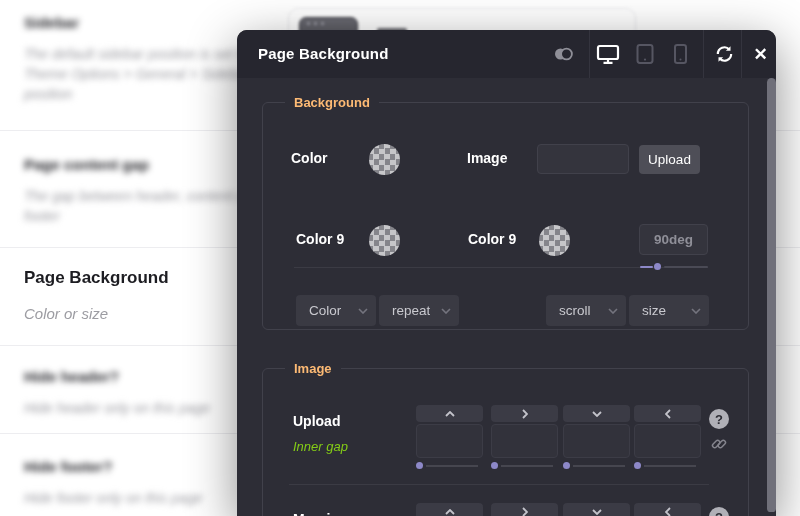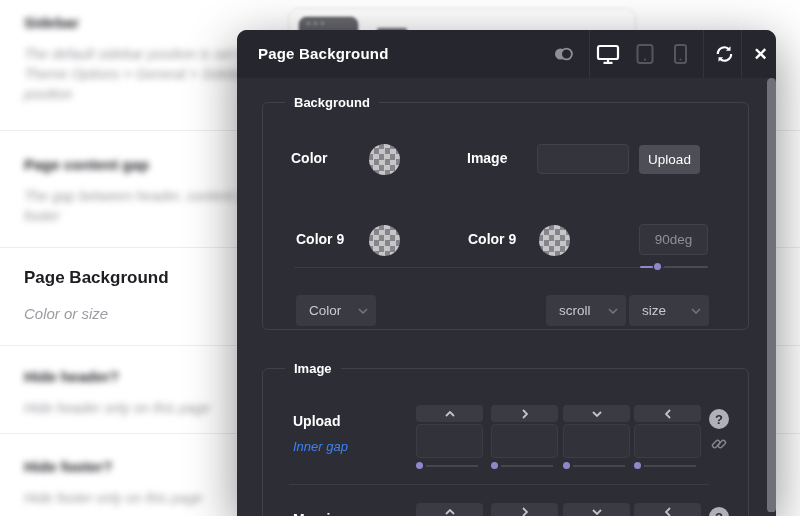--- a/index.html
+++ b/index.html
@@ -34,48 +34,48 @@
   .hicon { position:absolute; top:0; height:48px; display:flex; align-items:center; justify-content:center;
            cursor:pointer; }
   .hsep { position:absolute; top:0; width:1px; height:48px; background:#34343e; }
   .close-x { font-size:17px; font-weight:700; color:#fff; }
 
   .scrollbar { position:absolute; right:0; top:48px; width:9px; height:438px; }
   .scroll-thumb { position:absolute; left:0; top:0; width:9px; height:434px; background:#70707a;
                   border-radius:5px 5px 4px 4px; }
 
   fieldset { position:absolute; border:1px solid #41414b; border-radius:6px; }
-  legend { margin-left:22px; padding:0 9px; color:#ffffff; font-size:13px; font-weight:700; }
+  legend { margin-left:22px; padding:0 9px; color:#fdba74; font-size:13px; font-weight:700; }
   .fs-bg { left:25px; top:65px; width:487px; height:235px; }
   .fs-sp { left:25px; top:331px; width:487px; height:220px; }
 
   .flabel { position:absolute; font-size:14px; font-weight:700; color:#ffffff; }
   .checker { position:absolute; width:31px; height:31px; border-radius:50%; cursor:pointer;
              background-image:conic-gradient(#c6c6c9 0 25%, #85858b 0 50%, #c6c6c9 0 75%, #85858b 0);
              background-size:11px 11px; background-position:center; }
   .text-input { position:absolute; background:#34343d; border:1px solid #41414b; border-radius:4px;
                 color:#8f8f98; font-size:13.5px; padding:0 9px; outline:none;
                 font-family:"Liberation Sans", sans-serif; }
   .upload-btn { position:absolute; background:#4e4e57; border:none; border-radius:4px; color:#fff;
                 font-size:13.5px; font-weight:400; cursor:pointer;
                 font-family:"Liberation Sans", sans-serif; }
-  .angle-inp { text-align:center; }
+  .angle-inp { text-align:center;font-weight:bold; }
 
   .row-divider { position:absolute; height:1px; background:#3b3b44; }
   .slider-fill { position:absolute; height:2px; background:#8d88c8; border-radius:1px; }
   .slider-dot { position:absolute; width:7px; height:7px; border-radius:50%; background:#8d88c8; cursor:pointer; }
   .slider-track { position:absolute; height:2px; background:#4a4a55; border-radius:1px; }
 
   .dd { position:absolute; top:185px; width:80px; height:31px; background:#3a3a43; border-radius:4px;
         display:flex; align-items:center; cursor:pointer; overflow:hidden; }
   .dd span { padding-left:13px; font-size:13.5px; color:#c9c9cf; white-space:nowrap; overflow:hidden;
              max-width:52px; }
   .dd svg { position:absolute; right:8px; }
 
-  .hint { position:absolute; font-size:13px; font-style:italic; color:#3b82f6; }
+  .hint { position:absolute; font-size:13px; font-style:italic; color:#84cc16; }
   .step-col { position:absolute; width:67px; }
   .step-btn { position:absolute; left:0; top:0; width:67px; height:17px; background:#3b3b45;
               border:none; border-radius:4px; cursor:pointer; display:flex; align-items:center;
               justify-content:center; }
   .step-inp { position:absolute; left:0; top:19px; width:67px; height:34px; background:#32323b;
               border:1px solid #3c3c46; border-radius:4px; color:#c9c9cf; font-size:13px;
               text-align:center; outline:none; font-family:"Liberation Sans", sans-serif; }
   .step-dot { position:absolute; left:0; top:57px; width:7px; height:7px; border-radius:50%;
               background:#8d88c8; cursor:pointer; }
   .step-line { position:absolute; left:10px; top:60px; width:52px; height:1.5px; background:#46464f; }
@@ -200,20 +200,26 @@
       <div class="slider-fill" style="left:377px;top:156px;width:13px"></div>
       <div class="slider-dot" style="left:391px;top:153px"></div>
       <div class="slider-track" style="left:401px;top:156px;width:44px"></div>
 
       <div class="dd" style="left:33px">
         <span>Color</span>
         <svg width="10" height="6" viewBox="0 0 10 6">
             <path d="M1 1l4 4 4-4" stroke="#74747e" stroke-width="1.6" fill="none"></path>
           </svg>
       </div>
+      <div class="dd" style="left:116px">
+        <span>repeat</span>
+        <svg width="10" height="6" viewBox="0 0 10 6">
+            <path d="M1 1l4 4 4-4" stroke="#74747e" stroke-width="1.6" fill="none"></path>
+          </svg>
+      </div>
       <div class="dd" style="left:366px">
         <span>size</span>
         <svg width="10" height="6" viewBox="0 0 10 6">
             <path d="M1 1l4 4 4-4" stroke="#74747e" stroke-width="1.6" fill="none"></path>
           </svg>
       </div>
       <div class="dd" style="left:283px">
         <span>scroll</span>
         <svg width="10" height="6" viewBox="0 0 10 6">
             <path d="M1 1l4 4 4-4" stroke="#74747e" stroke-width="1.6" fill="none"></path>

